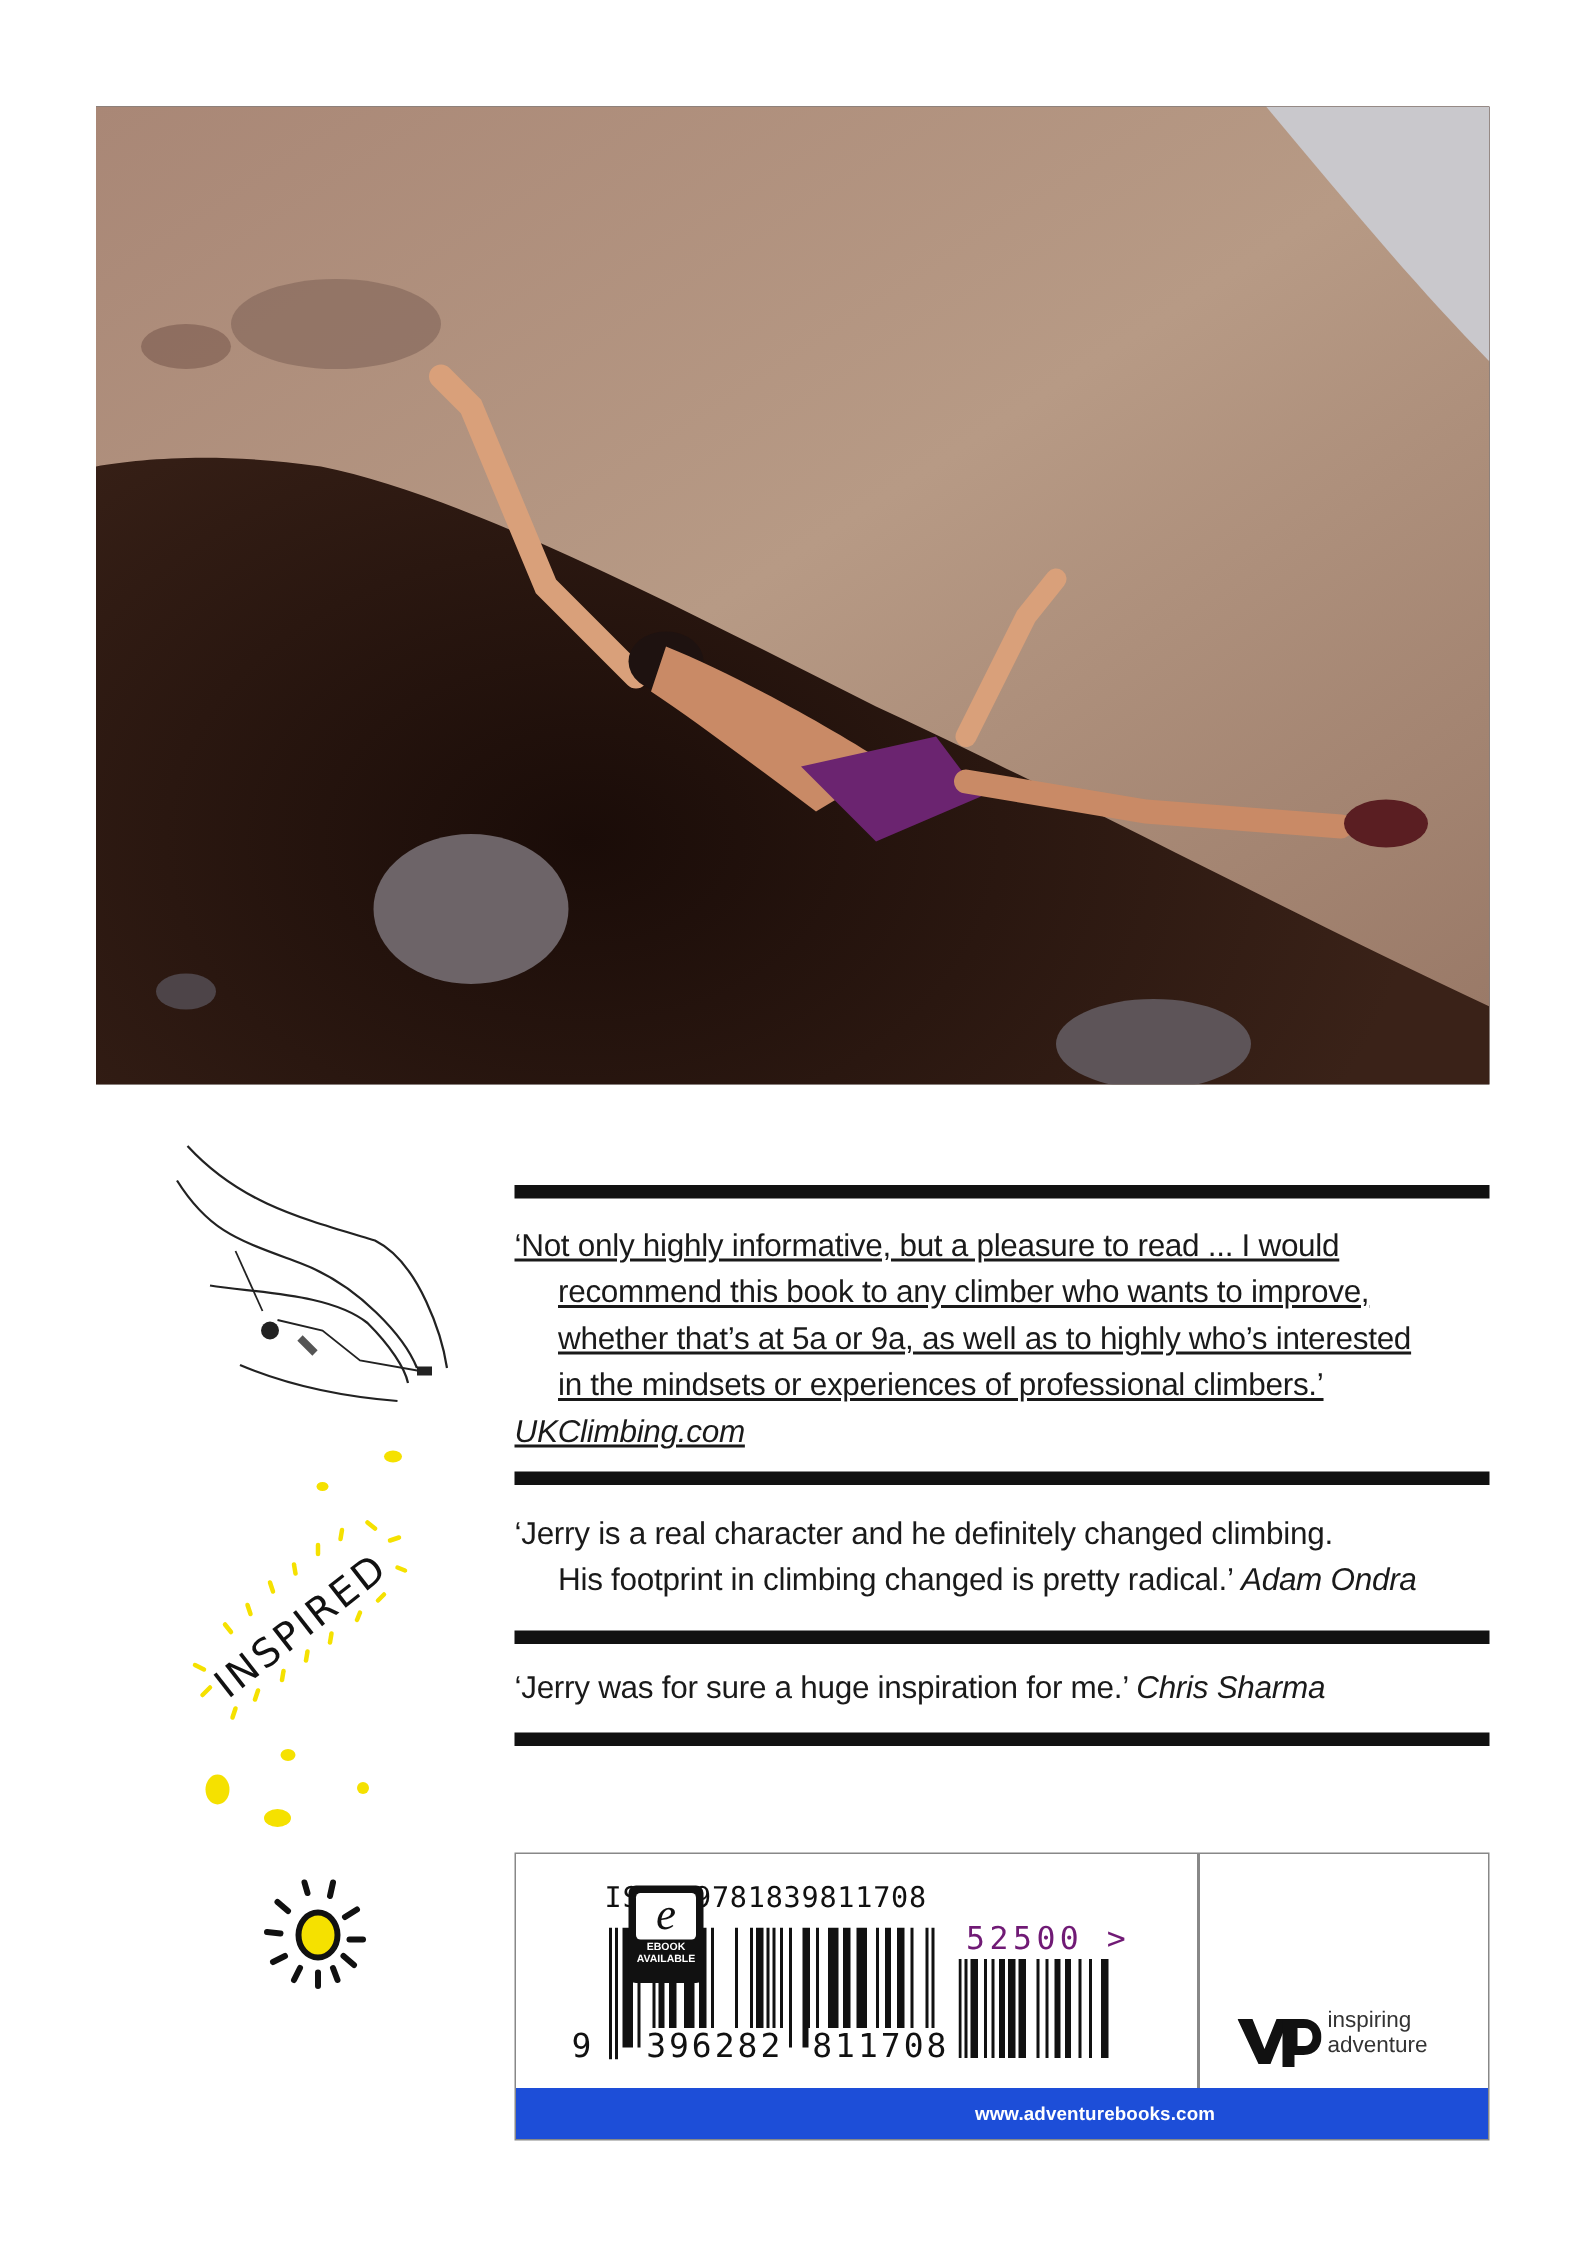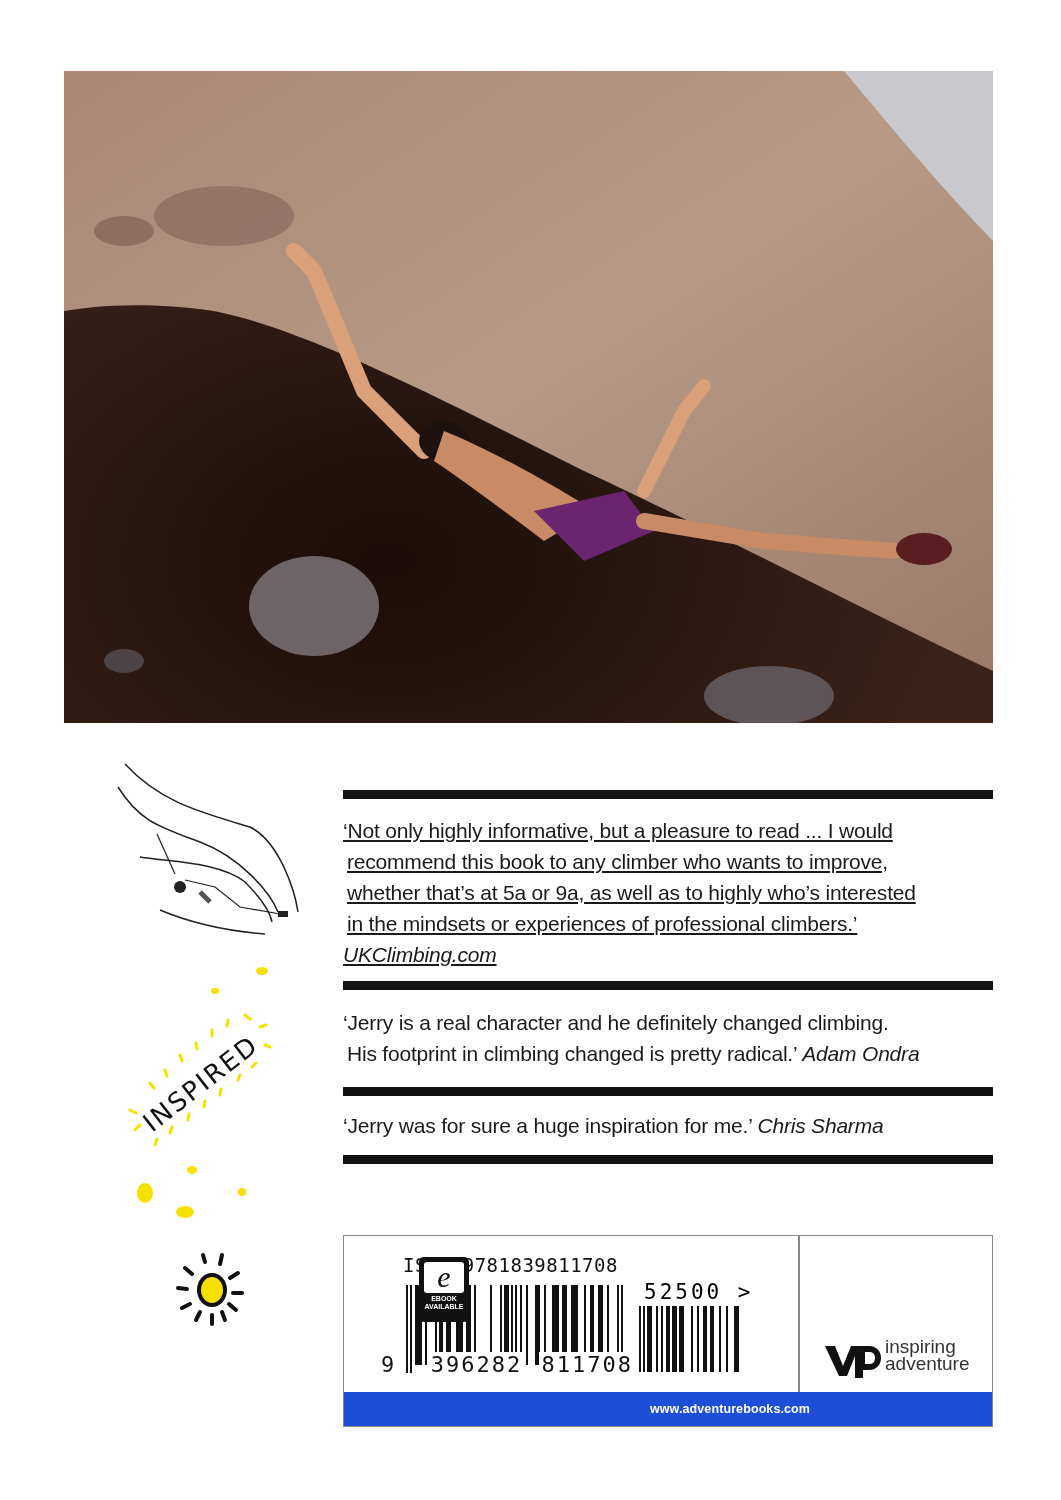--- a/index.html
+++ b/index.html
@@ -8,51 +8,51 @@
 
     .photo { position:absolute; left:64px; top:71px; width:929px; height:652px; overflow:hidden;
       background:#2a1a14; }
     .photo svg { display:block; width:100%; height:100%; }
 
     .rule { position:absolute; left:343px; width:650px; height:9px; background:#111; }
 
     .quote { position:absolute; left:343px; width:650px; font-size:21px; line-height:31px; color:#1a1a1a;
       font-family:"Liberation Sans", sans-serif; font-stretch:condensed; letter-spacing:-0.2px; }
     .quote .line { display:block; white-space:nowrap; }
-    .quote .indent { padding-left:4px; }
+    .quote .indent { padding-left:4px;margin-left:25px; }
     .quote .src { font-style:italic; }
 
     .doodle-climber { position:absolute; left:100px; top:762px; width:200px; height:180px; }
     .doodle-inspired { position:absolute; left:100px; top:955px; width:200px; height:270px; }
     .doodle-sun { position:absolute; left:170px; top:1248px; width:85px; height:80px; }
 
     .barcode-box { position:absolute; left:343px; top:1235px; width:650px; height:192px;
       border:1.5px solid #888; background:#fff; }
     .barcode-box .divider { position:absolute; left:454px; top:0; width:1.5px; height:158px; background:#888; }
     .isbn-label { position:absolute; left:59px; top:18px; font-family:"DejaVu Sans Mono", monospace;
       font-size:19px; color:#111; letter-spacing:0.5px; }
     .bars { position:absolute; left:62px; top:49px; width:218px; height:88px; }
     .bars2 { position:absolute; left:295px; top:70px; width:112px; height:66px; }
     .price { position:absolute; left:300px; top:44px; font-family:"DejaVu Sans Mono", monospace;
-      font-size:21px; letter-spacing:3px; color:#000000; }
+      font-size:21px; letter-spacing:3px; color:#701a75; }
     .isbn-digits { position:absolute; left:35px; top:116px; font-family:"DejaVu Sans Mono", monospace;
       font-size:22px; color:#111; letter-spacing:2px; background:transparent; }
     .isbn-digits span { background:#fff; padding:0 2px; }
     .footer-bar { position:absolute; left:0; bottom:0; width:100%; height:34px; background:#1d4ed8;
       color:#fff; font-size:12.5px; font-weight:bold; text-align:center; line-height:34px; letter-spacing:0.1px; }
     .footer-bar span { position:relative; left:62px; }
 
     .ebook { position:absolute; left:75px; top:21px; width:50px; height:65px; background:#111; border-radius:5px; }
     .ebook .inner { position:absolute; left:5px; top:5px; width:40px; height:31px; background:#fff; border-radius:3px;
       font-family:"Liberation Serif", serif; font-style:italic; font-size:30px; text-align:center; line-height:30px; color:#111; }
     .ebook .lbl { position:absolute; left:0; top:38px; width:100%; text-align:center; color:#fff;
       font-size:7px; font-weight:bold; line-height:8px; }
     .vp { position:absolute; left:27px; top:100px; width:140px; height:45px; }
     .vp-mark { position:absolute; left:0; top:6px; width:56px; height:36px; }
-    .vp-text { position:absolute; left:60px; top:2px; font-size:19px; line-height:17px; color:#333; font-weight:300; }
+    .vp-text { position:absolute; left:60px; top:2px; font-size:15px; line-height:17px; color:#333; font-weight:300; }
   </style>
 </head>
 <body>
 
 <div class="photo">
   <svg viewBox="0 0 929 652" preserveAspectRatio="none">
     <defs>
       <linearGradient id="rock" x1="0" y1="0" x2="1" y2="1">
         <stop offset="0" stop-color="#a98776"></stop>
         <stop offset="0.5" stop-color="#b79a85"></stop>

